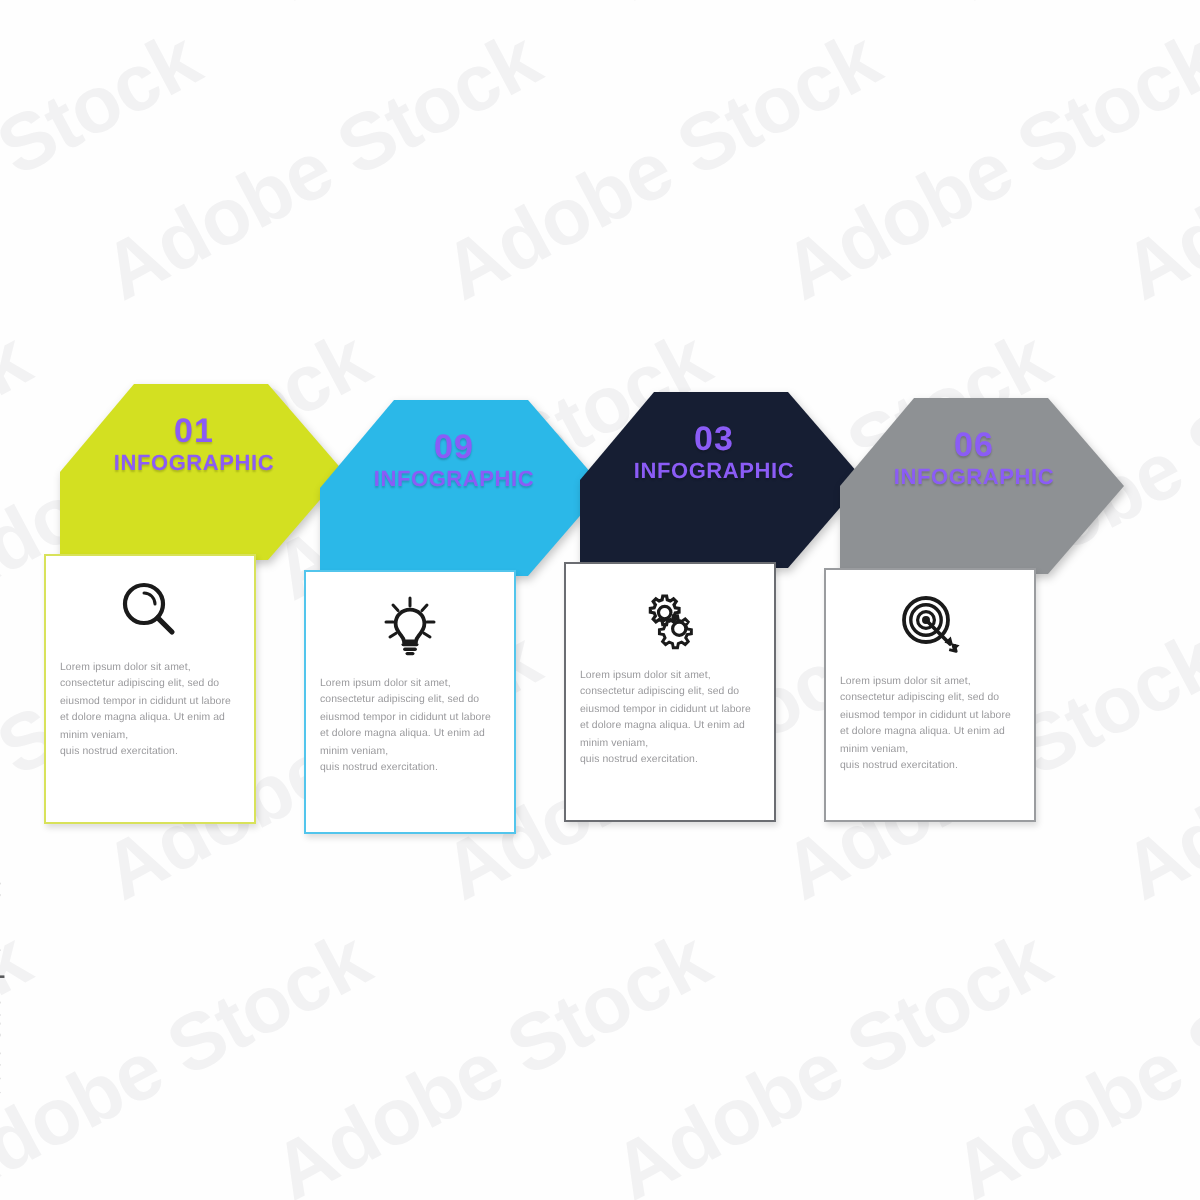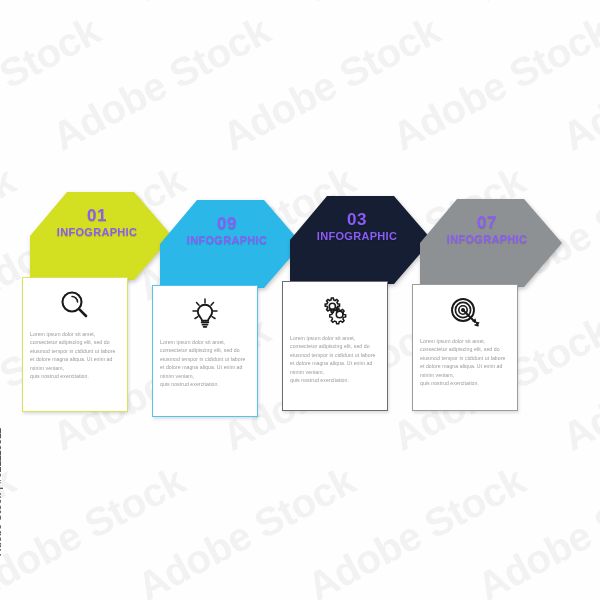--- a/index.html
+++ b/index.html
@@ -250,21 +250,21 @@
       </div>
     </div>
 
     <div class="step" style="left:412px; top:199px;">
       <div class="arrow-wrap">
         <svg class="arrow-svg" width="150" height="90" viewBox="0 0 150 90" xmlns="http://www.w3.org/2000/svg">
           <polygon points="45,0 112,0 150,44 112,88 45,88 8,88 8,44" fill="#8e9194"></polygon>
         </svg>
       </div>
       <div class="arrow-text">
-        <span class="arrow-num">07</span>
+        <span class="arrow-num">06</span>
         <span class="arrow-label">INFOGRAPHIC</span>
       </div>
       <div class="card" style="top:85px; height:127px; border-color:#9a9c9f;">
         <span class="card-icon">
           <svg width="34" height="34" viewBox="0 0 34 34" xmlns="http://www.w3.org/2000/svg">
             <g fill="none" stroke="#1a1a1a">
               <circle cx="15" cy="15" r="11" stroke-width="1.9"></circle>
               <circle cx="15" cy="15" r="7.6" stroke-width="1.7"></circle>
               <circle cx="15" cy="15" r="4.2" stroke-width="1.6"></circle>
               <circle cx="15" cy="15" r="1.3" stroke-width="1.4" fill="#1a1a1a"></circle>

